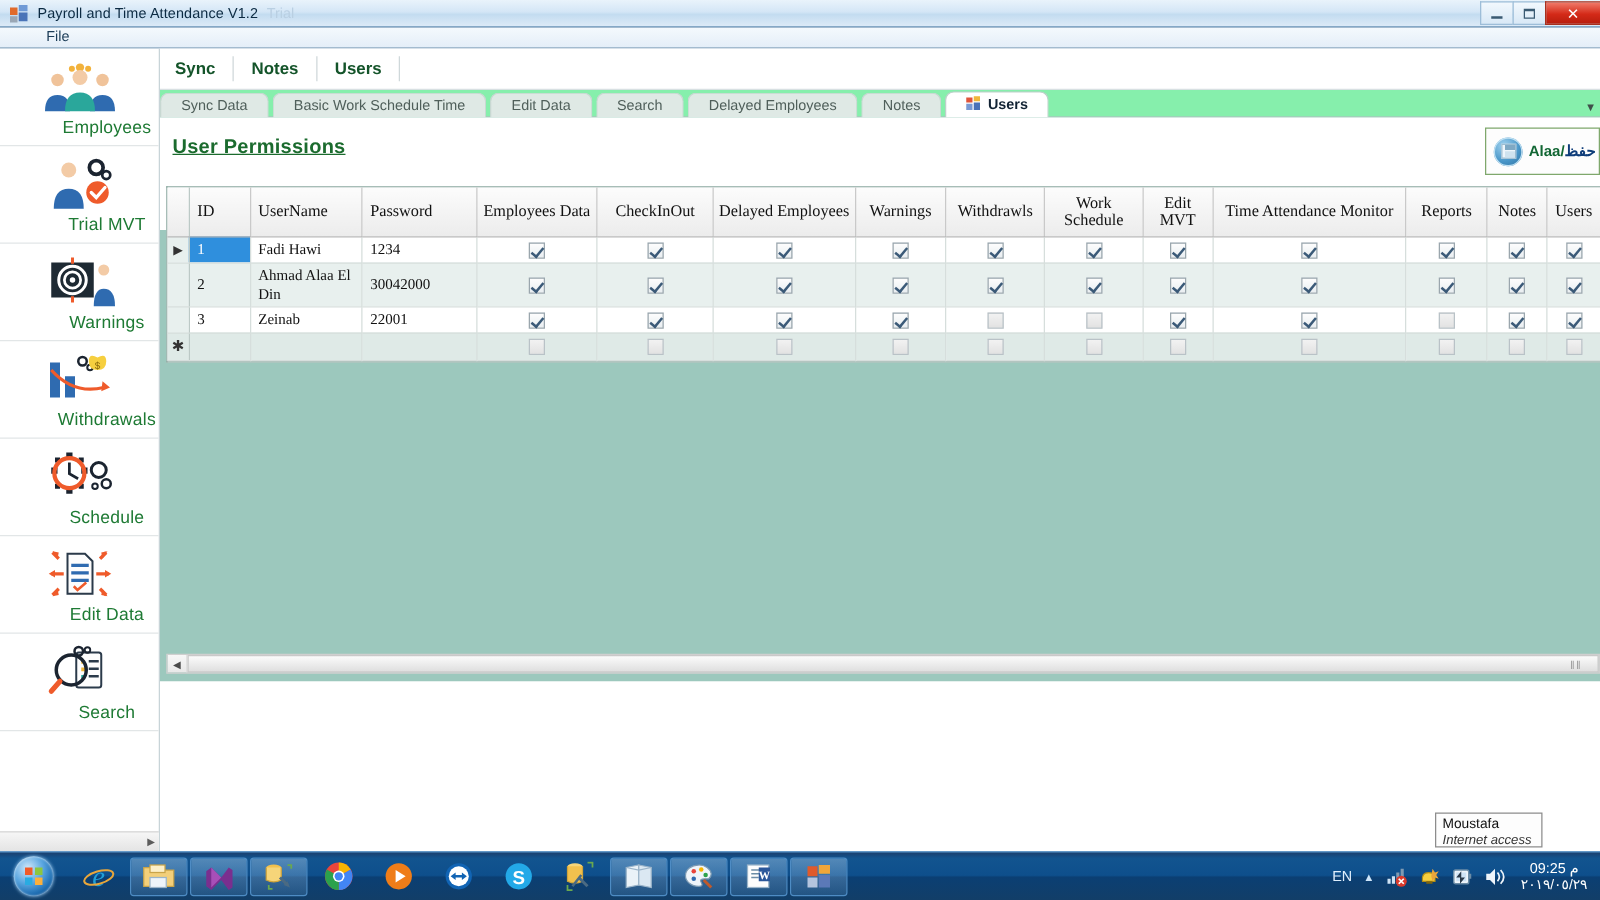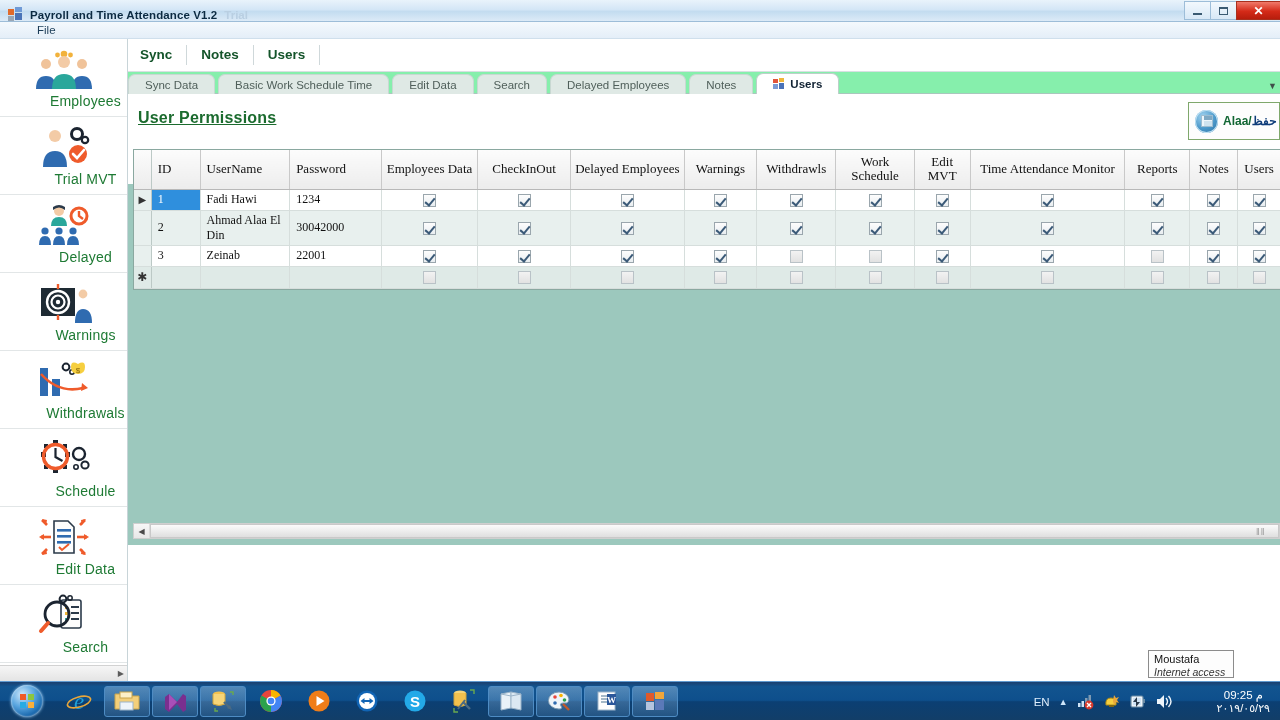--- a/index.html
+++ b/index.html
@@ -8,21 +8,21 @@
     font-family: "Liberation Sans", sans-serif;
     background: #0a3d6e;
   }
   #app { position: relative; width: 1280px; height: 720px; }
 
   
   .titlebar {
     position: absolute; left: 0; top: 0; width: 1280px; height: 22px;
     background: linear-gradient(to bottom, #e9f3fb 0%, #d4e6f6 45%, #c3dcf0 55%, #dceaf7 100%);
     border-bottom: 1px solid #9dbdd8;
-    display: flex; align-items: flex-end; font-weight: bold;
+    display: flex; align-items: center;
   }
   .tb-icon {
     width: 16px; height: 14px; margin-left: 8px; margin-right: 6px;
     position: relative; flex: 0 0 auto;
   }
   .tb-icon i { position: absolute; display: block; }
   .tb-icon i:nth-child(1){ left:0; top:2px; width:6px; height:6px; background:#e06a2b; }
   .tb-icon i:nth-child(2){ left:7px; top:0px; width:7px; height:5px; background:#6f9ad6; }
   .tb-icon i:nth-child(3){ left:7px; top:6px; width:7px; height:7px; background:#4a74b8; }
   .tb-icon i:nth-child(4){ left:0; top:9px; width:6px; height:5px; background:#9aa7b5; }
@@ -274,21 +274,21 @@
     border: 1px solid #4e8cc4; border-radius: 3px;
     background: linear-gradient(to bottom, rgba(180,215,245,.40), rgba(90,150,205,.25));
   }
   .tbtn.flat { border-color: transparent; background: transparent; }
   .tray {
     position: absolute; right: 0; top: 0; height: 39px; display: flex; align-items: center;
     padding-right: 6px; gap: 9px;
   }
   .tray .lang { color: #dfeefc; font-size: 11.5px; }
   .tray .up { color: #cfe6fa; font-size: 9px; }
-  .clock { text-align: center; color: #fff; line-height: 13px; padding: 0 4px; margin-left: 32px; }
+  .clock { text-align: center; color: #fff; line-height: 13px; padding: 0 4px; }
   .clock .c1 { font-size: 11.5px; }
   .clock .c2 { font-size: 11px; }
   .trayico { width: 17px; height: 17px; position: relative; }
 
   svg { display: block; }
 </style>
 </head>
 <body>
 
 <div id="app">
@@ -347,40 +347,20 @@
               <path d="M10 41 q0-16 12-16 q12 0 12 16z" fill="#2f6bb0"></path>
             <circle cx="44" cy="8" r="5.5" fill="none" stroke="#1b2430" stroke-width="3"></circle>
             <circle cx="52" cy="14" r="3.2" fill="none" stroke="#1b2430" stroke-width="2.2"></circle>
             <circle cx="45" cy="28" r="9" fill="#ef5b2b"></circle>
             <path d="M40 28 l4 4 l7-8" stroke="#fff" stroke-width="2.6" fill="none" stroke-linecap="round"></path>
           </svg>
         </div>
         <div class="side-label">Trial MVT</div>
       </div>
 
-      <div class="side-item">
-        <div class="side-ico">
-          <svg width="62" height="42" viewBox="0 0 62 42">
-            <circle cx="26" cy="7" r="5" fill="#f3cba6"></circle>
-              <path d="M20 6 q6-5 12 0 v-3 q-6-4 -12 0z" fill="#2b3a4a"></path>
-            <path d="M18 22 q0-9 8-9 q8 0 8 9z" fill="#2aa79b"></path>
-            <circle cx="46" cy="12" r="8" fill="none" stroke="#ef5b2b" stroke-width="3"></circle>
-            <path d="M46 7 v5 l4 3" stroke="#ef5b2b" stroke-width="2.4" fill="none"></path>
-            <g fill="#2f6bb0">
-              <circle cx="12" cy="27" r="3.6"></circle>
-                <path d="M6 41 q0-9 6-9 q6 0 6 9z"></path>
-              <circle cx="26" cy="27" r="3.6"></circle>
-                <path d="M20 41 q0-9 6-9 q6 0 6 9z"></path>
-              <circle cx="40" cy="27" r="3.6"></circle>
-                <path d="M34 41 q0-9 6-9 q6 0 6 9z"></path>
-            </g>
-          </svg>
-        </div>
-        <div class="side-label">Delayed</div>
-      </div>
 
       <div class="side-item">
         <div class="side-ico">
           <svg width="62" height="42" viewBox="0 0 62 42">
             <rect x="8" y="6" width="34" height="28" fill="#1e2a33"></rect>
             <circle cx="25" cy="20" r="11" fill="none" stroke="#fff" stroke-width="2.4"></circle>
             <circle cx="25" cy="20" r="6.5" fill="none" stroke="#fff" stroke-width="2.2"></circle>
             <circle cx="25" cy="20" r="2.2" fill="#fff"></circle>
             <line x1="25" y1="2" x2="25" y2="7" stroke="#ef5b2b" stroke-width="2.4"></line>
             <line x1="25" y1="33" x2="25" y2="38" stroke="#ef5b2b" stroke-width="2.4"></line>

